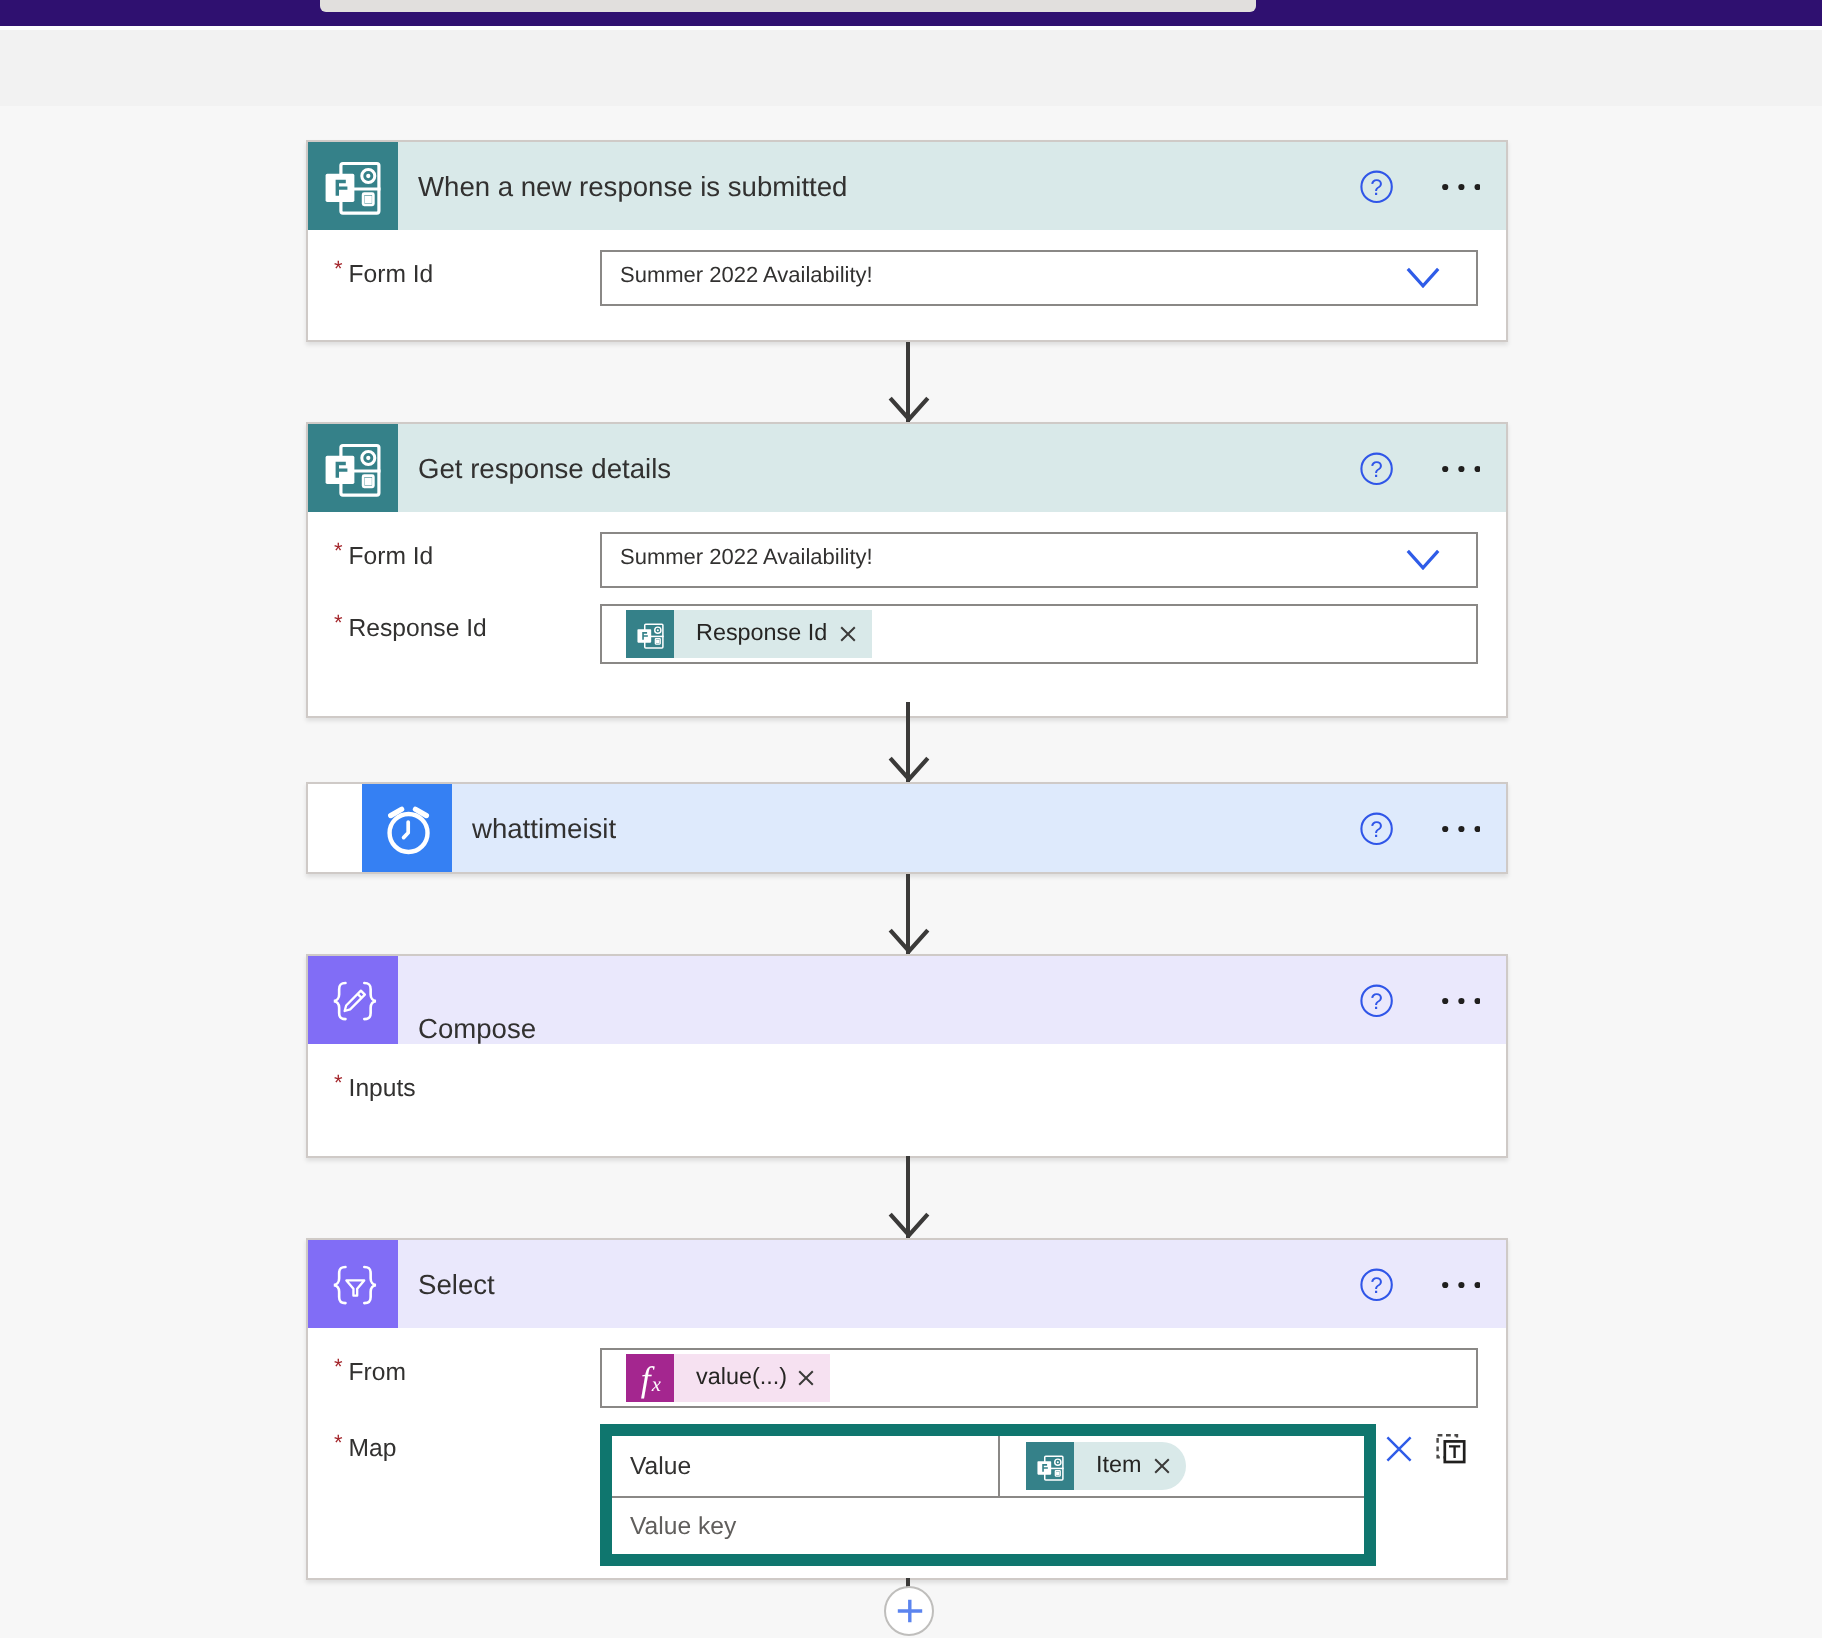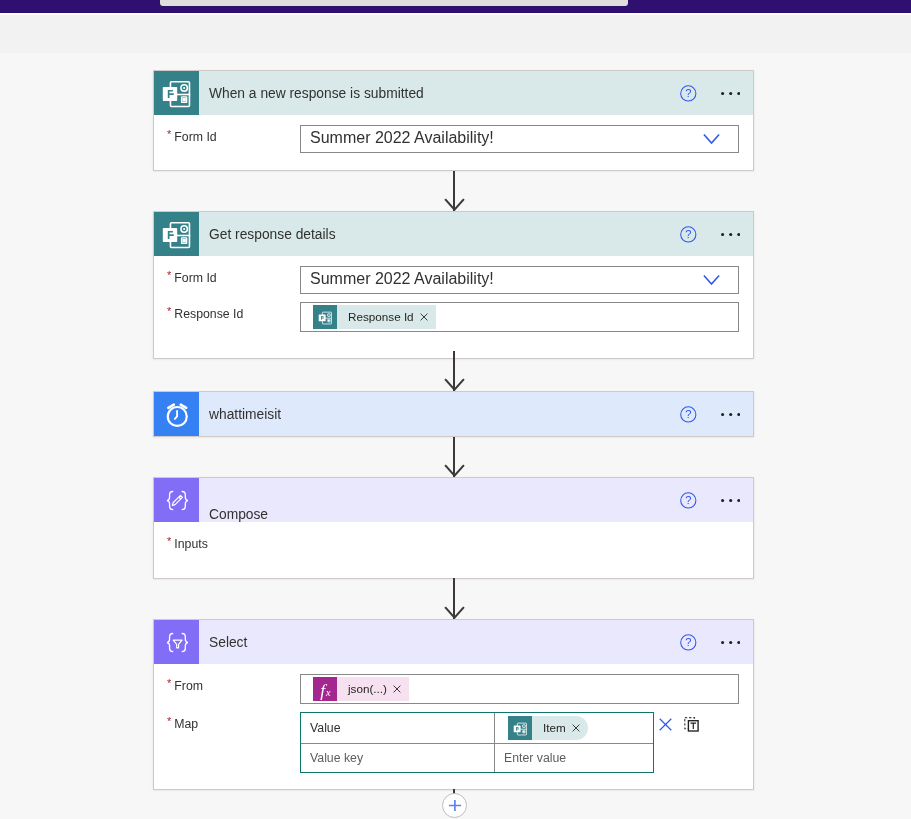--- a/index.html
+++ b/index.html
@@ -27,41 +27,41 @@
 
   
   .frow{display:flex;align-items:flex-start;position:relative;padding-left:13px;}
   .flabel{font-size:12.3px;color:#323130;width:133px;flex:0 0 133px;padding-top:3px;
           white-space:nowrap;line-height:18px;}
   .req{color:#a4262c;font-size:11px;position:relative;top:-3px;margin-right:3px;
        display:inline-block;}
   .finput{box-sizing:border-box;border:1px solid #8a8886;background:#fff;
           height:28px;display:flex;align-items:center;position:relative;width:439px;}
   .finput.tok{height:30px;}
-  .fval{font-size:16px;color:#323130;padding-left:9px;position:relative;top:-1px;}
+  .fval{font-size:11px;color:#323130;padding-left:9px;position:relative;top:-1px;}
   .chev{position:absolute;right:18px;top:50%;transform:translateY(-50%);display:block;}
 
   
   .chip{display:inline-flex;align-items:center;height:24px;margin-left:12px;}
   .chipicon{width:24px;height:24px;flex:0 0 24px;display:flex;align-items:center;
             justify-content:center;overflow:hidden;}
   .chipicon svg{display:block;}
   .chiptext{font-size:11.7px;color:#262523;padding:0 6px 0 11px;line-height:24px;white-space:nowrap;}
   .chipx{padding-right:8px;line-height:0;display:inline-flex;align-items:center;}
   .chipx svg{display:block;}
 
   
   .conn{position:absolute;width:2px;background:#3b3a39;left:453px;}
   .arrowhead{position:absolute;left:444px;}
   .plusbtn{position:absolute;width:25px;height:25px;border-radius:50%;border:1px solid #bfbebc;
            background:#fff;left:442px;box-sizing:border-box;display:flex;align-items:center;justify-content:center;}
   .plusbtn svg{display:block;}
 
   
-  .mapgrid{border:1px solid #0f766e;box-sizing:border-box;width:354px;}
+  .mapgrid{border:6px solid #0f766e;box-sizing:border-box;width:388px;}
   .maprow{display:flex;height:30px;align-items:stretch;}
   .maprow+.maprow{border-top:1px solid #8a8886;height:28px;}
   .mapcell{width:193px;flex:0 0 193px;display:flex;align-items:center;font-size:12.3px;color:#323130;
            padding-left:9px;box-sizing:border-box;overflow:hidden;}
   .mapcell+.mapcell{border-left:1px solid #8a8886;width:194px;flex:0 0 194px;}
   .mapcell.tokcell{padding-left:2px;}
   .mapcell .chip{margin-left:11px;align-self:center;border-radius:12px;}
   .ph{color:#605e5c;}
   .mapgrid{background:#fff;}
   .mapacts{display:flex;align-items:center;gap:12px;margin-left:5px;margin-top:5px;}
@@ -184,21 +184,21 @@
               </span>
             </span>
           </div>
         </div>
       </div>
     </div>
 <div class="conn" style="top:351px;height:40px;"></div>
 <svg class="arrowhead" style="top:378px;" width="21" height="13" viewBox="0 0 21 13">
       <path d="M1.1 1.1 10.5 11.6 19.9 1.1" fill="none" stroke="#3b3a39" stroke-width="2.1"></path>
     </svg>
-<div class="card" style="top:391px;height:46px;">
+<div class="card" style="top:391px;height:46px;padding-left:27px;">
       <div class="cardhead" style="background:#deeafc;">
         <div class="iconbox" style="background:#3580f3;">
           <svg viewBox="0 0 32 32" width="44" height="44">
             <circle cx="16.2" cy="17.8" r="6.9" fill="none" stroke="#fff" stroke-width="1.6"></circle>
             <path d="M16.07 13.82V17.75L14.4 19.49" fill="none" stroke="#fff" stroke-width="1.35" stroke-linecap="round" stroke-linejoin="round"></path>
             <path d="M9.7 11.5 13.7 9.2" fill="none" stroke="#fff" stroke-width="1.9" stroke-linecap="round"></path>
             <path d="M22.7 11.5 18.7 9.2" fill="none" stroke="#fff" stroke-width="1.9" stroke-linecap="round"></path>
           </svg>
         </div>
         <div class="cardtitle">whattimeisit</div>
@@ -285,21 +285,21 @@
           <div class="flabel"><span class="req">*</span><span>From</span></div>
           <div class="finput tok">
             <span class="chip" style="background:#f6e1f1;">
               <span class="chipicon" style="background:#a4268f;">
                 <svg viewBox="0 0 21 21" width="24" height="24">
                   <rect width="21" height="21" fill="#a4268f"></rect>
                   <text x="8.6" y="16.3" text-anchor="middle" font-family="Liberation Serif, serif" font-style="italic" font-size="15.5" fill="#fff">f</text>
                   <text x="13.3" y="16.4" text-anchor="middle" font-family="Liberation Serif, serif" font-style="italic" font-size="9" fill="#fff">x</text>
                 </svg>
               </span>
-              <span class="chiptext">json(...)</span>
+              <span class="chiptext">value(...)</span>
               <span class="chipx">
                 <svg width="8" height="8" viewBox="0 0 8 8">
                   <path d="M0.6 0.6 7.4 7.4M7.4 0.6 0.6 7.4" stroke="#3b3a39" stroke-width="1"></path>
                 </svg>
               </span>
             </span>
           </div>
         </div>
         <div class="frow" style="padding-top:8px;">
           <div class="flabel"><span class="req">*</span><span>Map</span></div>
@@ -324,21 +324,20 @@
                   <span class="chipx">
                     <svg width="8" height="8" viewBox="0 0 8 8">
                       <path d="M0.6 0.6 7.4 7.4M7.4 0.6 0.6 7.4" stroke="#3b3a39" stroke-width="1"></path>
                     </svg>
                   </span>
                 </span>
               </div>
             </div>
             <div class="maprow">
               <div class="mapcell ph">Value key</div>
-              <div class="mapcell ph">Enter value</div>
             </div>
           </div>
           <div class="mapacts">
             <svg width="13" height="13" viewBox="0 0 13 13">
               <path d="M0.7 0.7 12.3 12.3M12.3 0.7 0.7 12.3" stroke="#2f5ce8" stroke-width="1.25"></path>
             </svg>
             <svg width="15" height="15" viewBox="0 0 15 15">
               <rect x="0.8" y="0.6" width="9.7" height="11.1" fill="none" stroke="#494847" stroke-width="1.2" stroke-dasharray="2.4 1.8"></rect>
               <rect x="4.4" y="3.7" width="9.7" height="10.3" fill="#fff" stroke="#201f1e" stroke-width="1.35"></rect>
               <path d="M6.5 6.2h5.6M9.3 6.2v5.8" stroke="#201f1e" stroke-width="1.2"></path>

